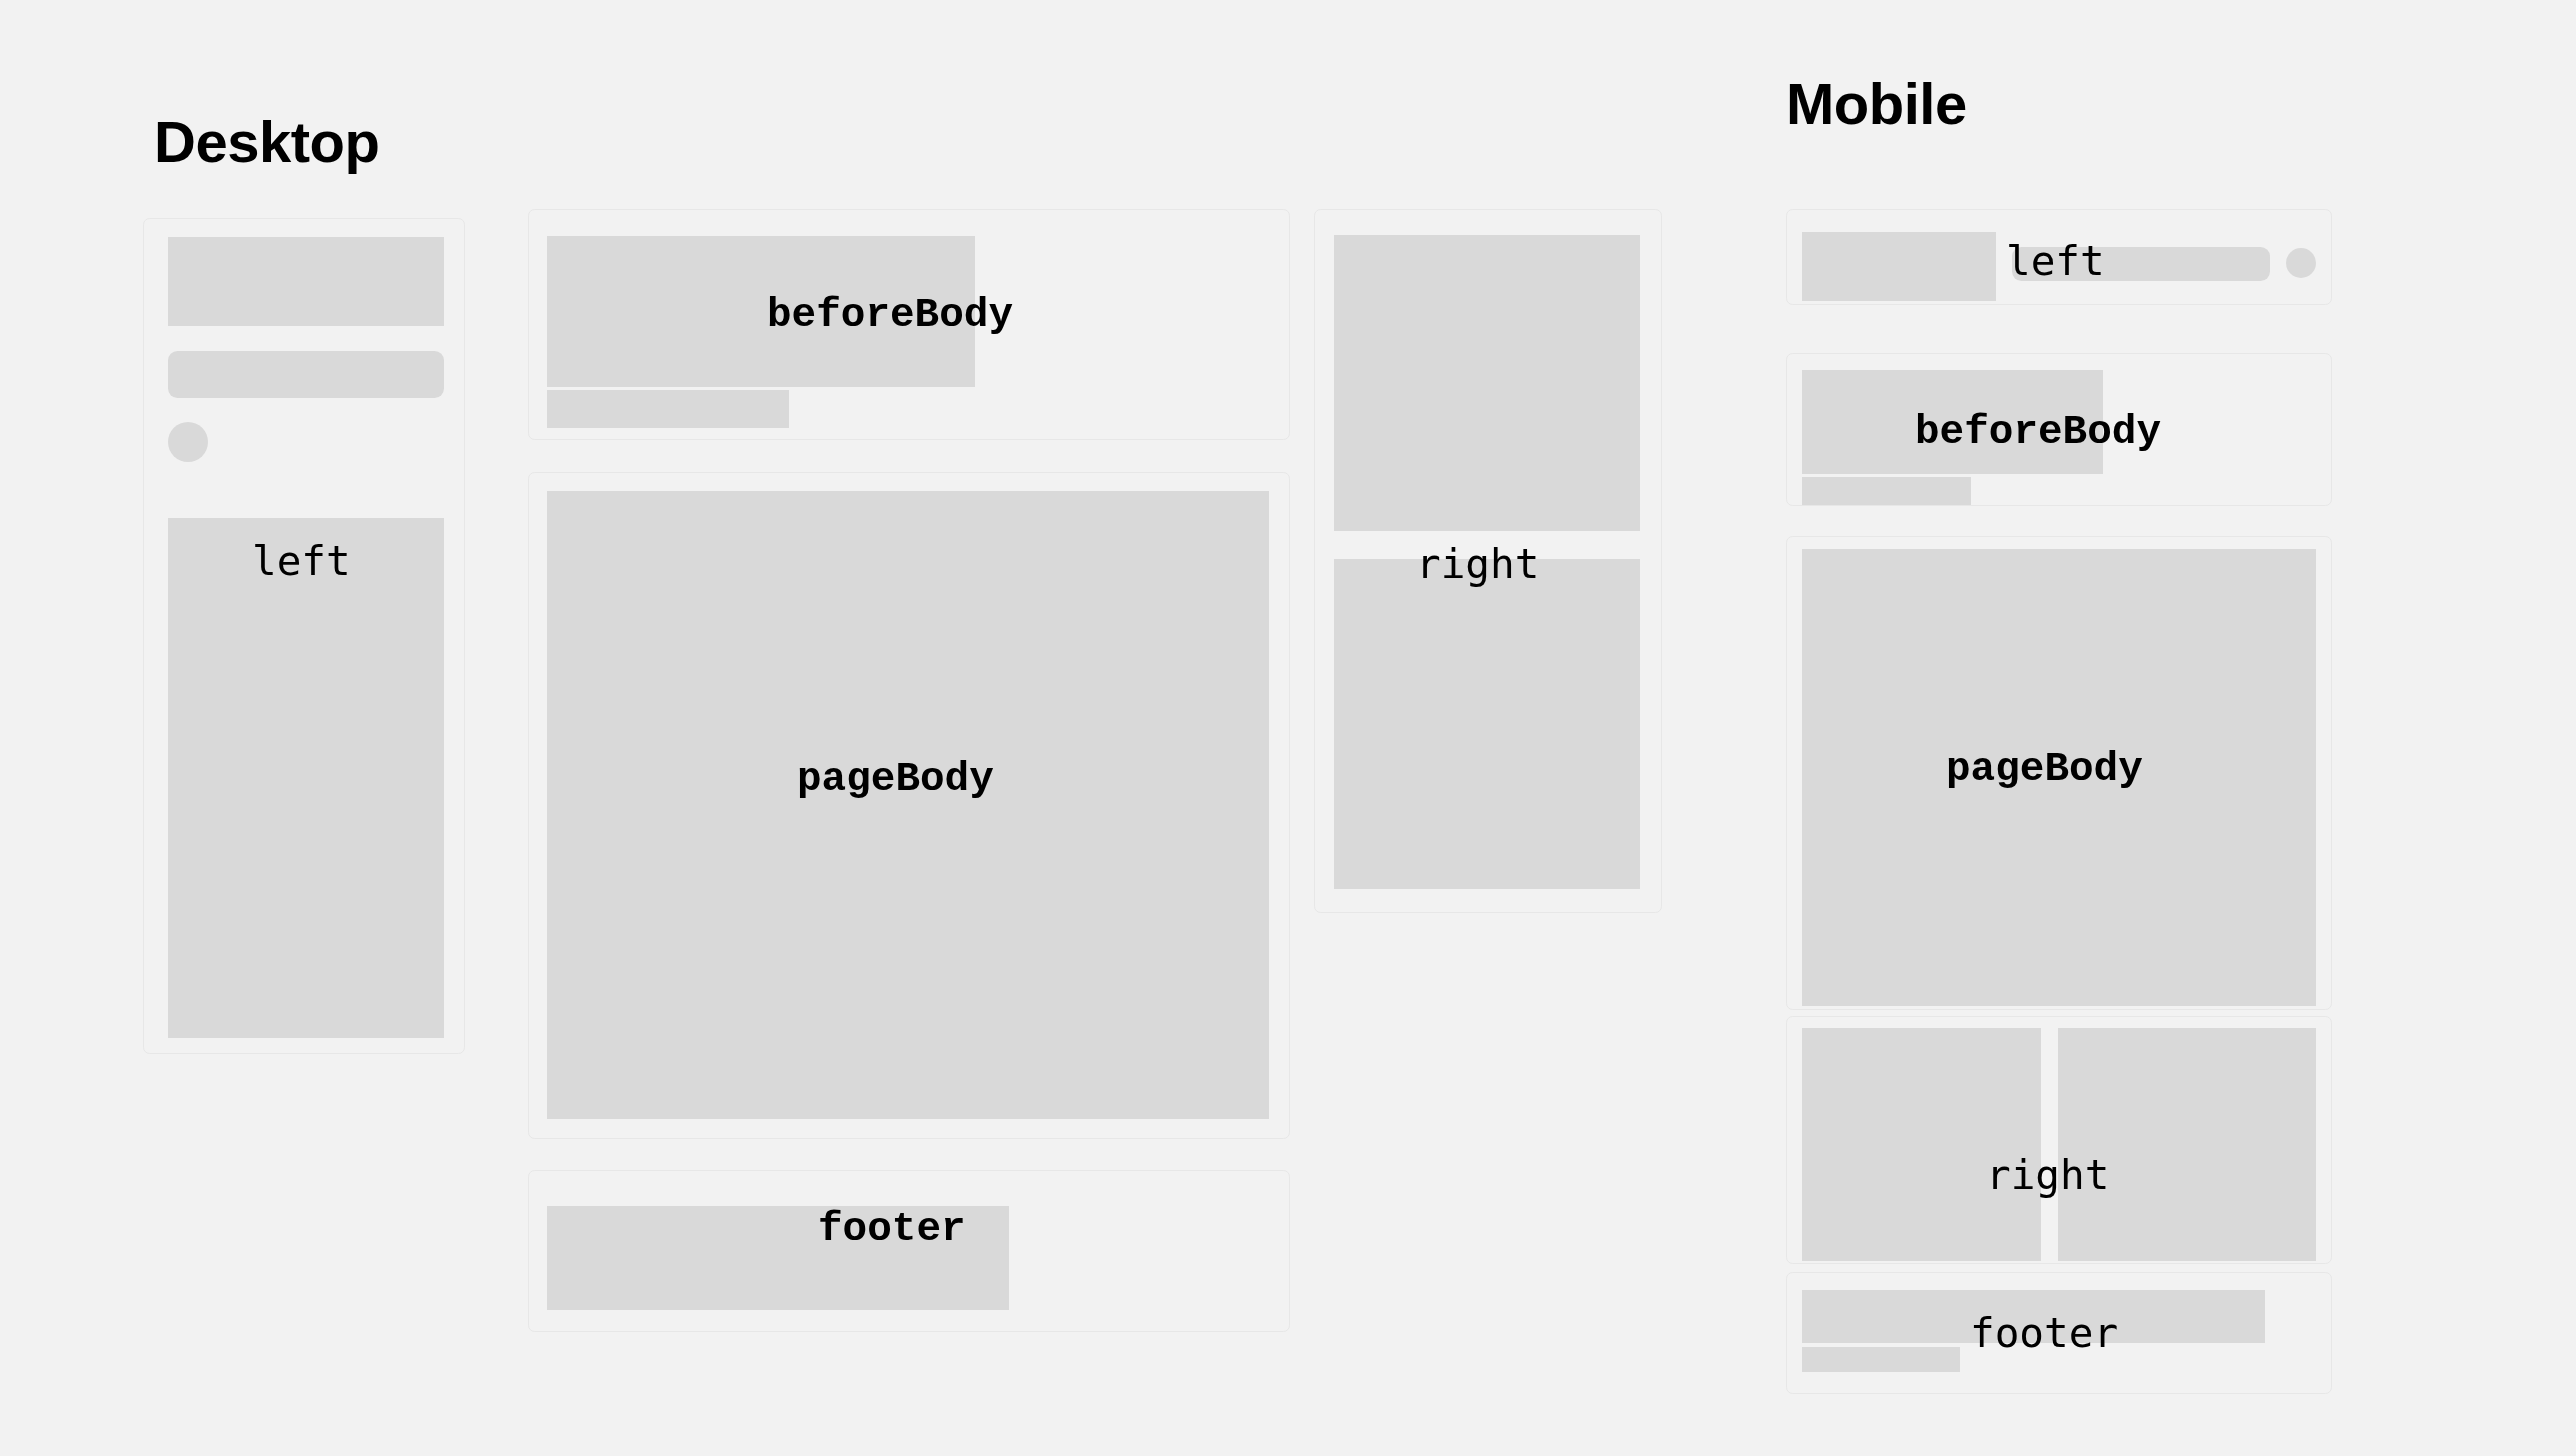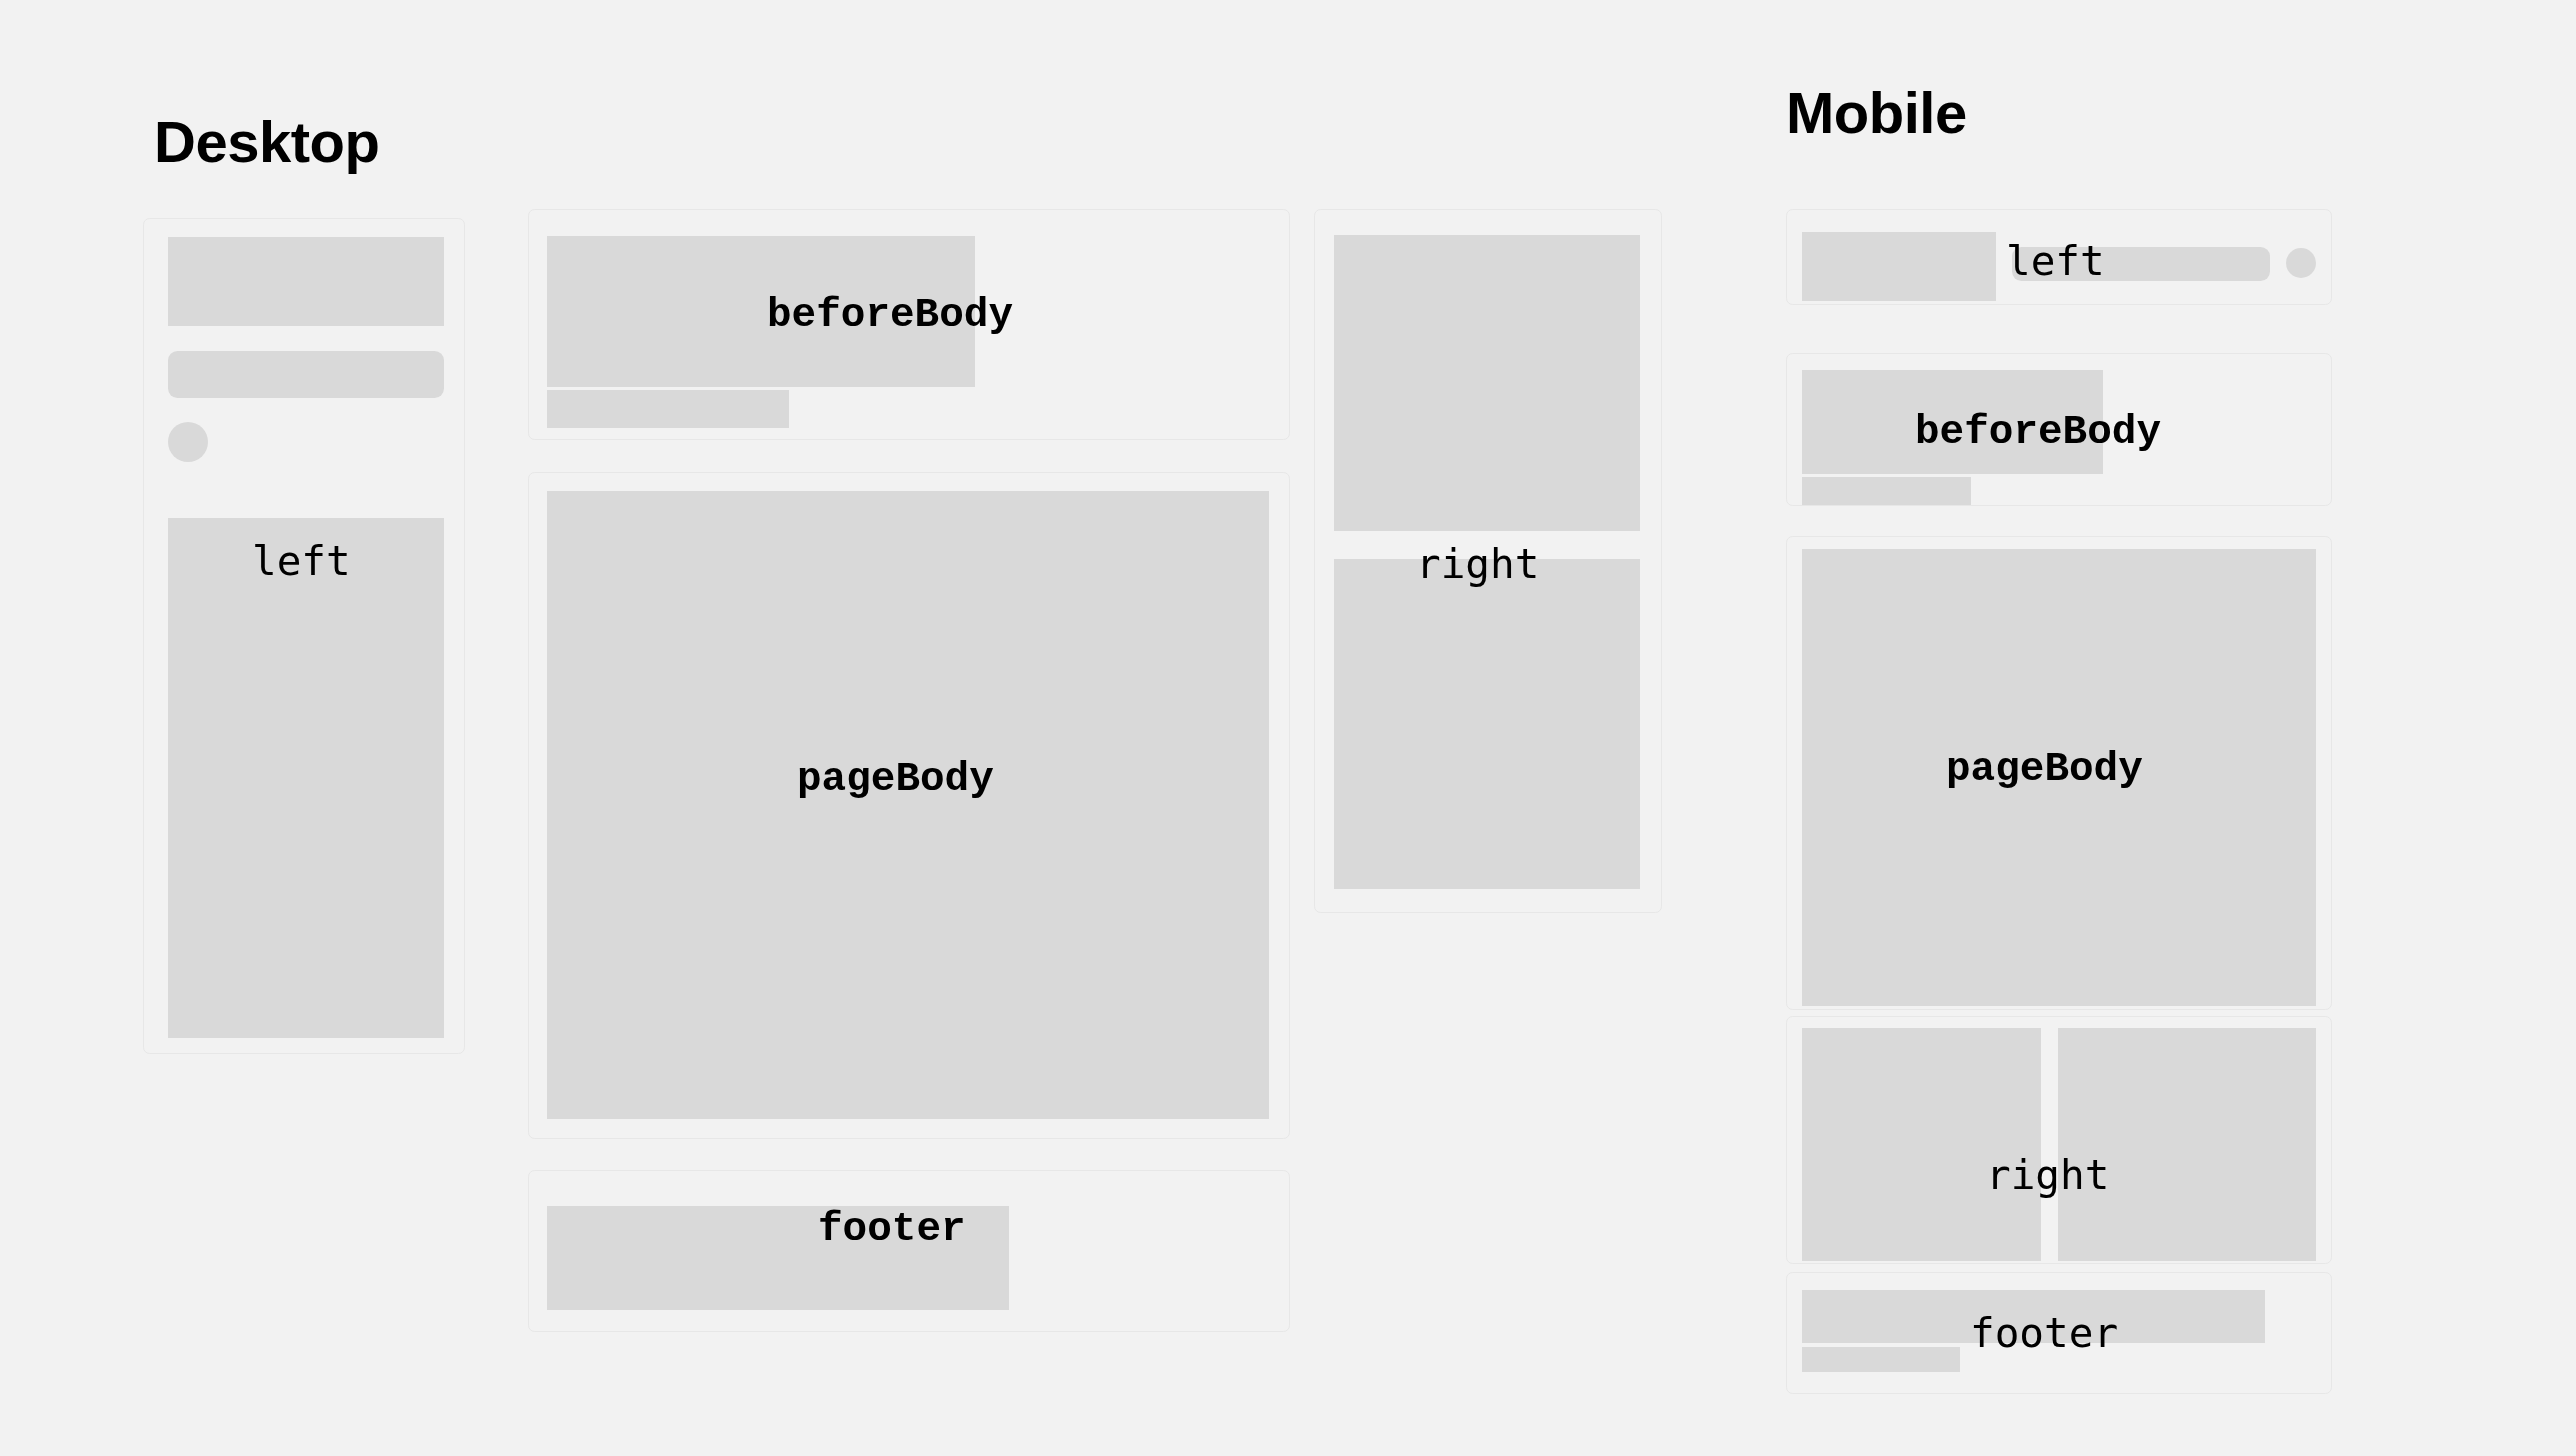--- a/index.html
+++ b/index.html
@@ -25,21 +25,21 @@
     position: absolute;
     font-family: "Liberation Sans", sans-serif;
     font-weight: bold;
     font-size: 58px;
     line-height: 1;
     color: #000000;
     letter-spacing: -0.5px;
     white-space: nowrap;
   }
   #title-desktop { left: 154px; top: 73px; margin-top: 40px; }
-  #title-mobile  { left: 1786px; top: 84px; text-align: center; }
+  #title-mobile  { left: 1786px; top: 75px; text-align: center; }
 
   
   .panel {
     position: absolute;
     background: #f2f2f2;
     border: 1.9px solid #e7e7e7;
     border-radius: 6.6px;
   }
 
   

